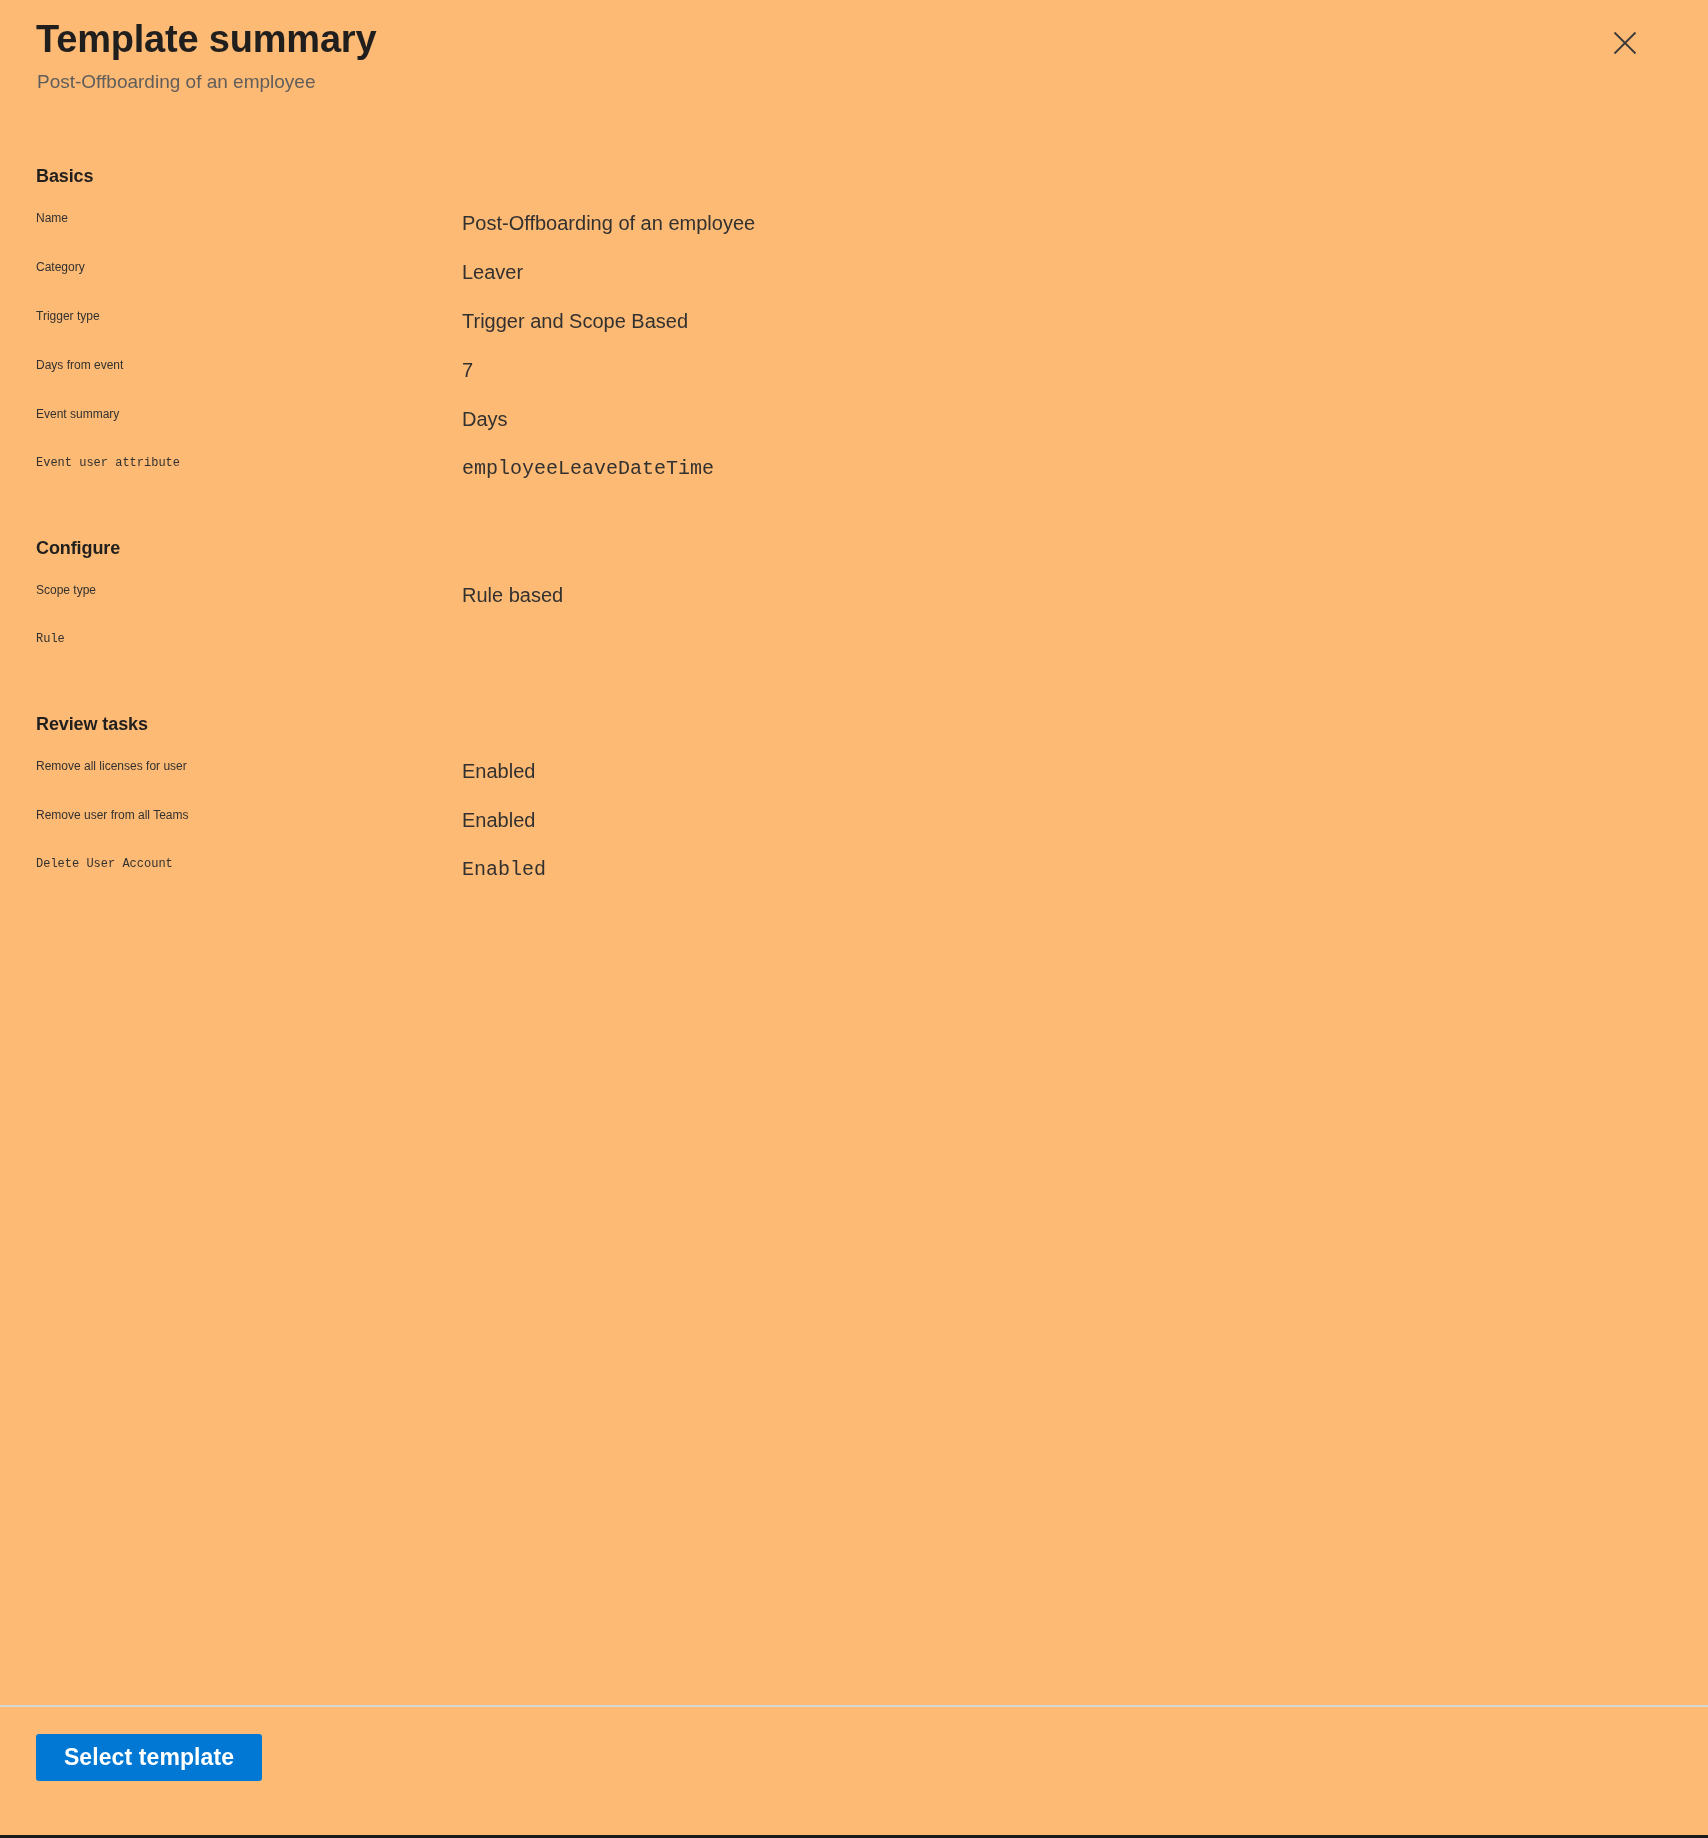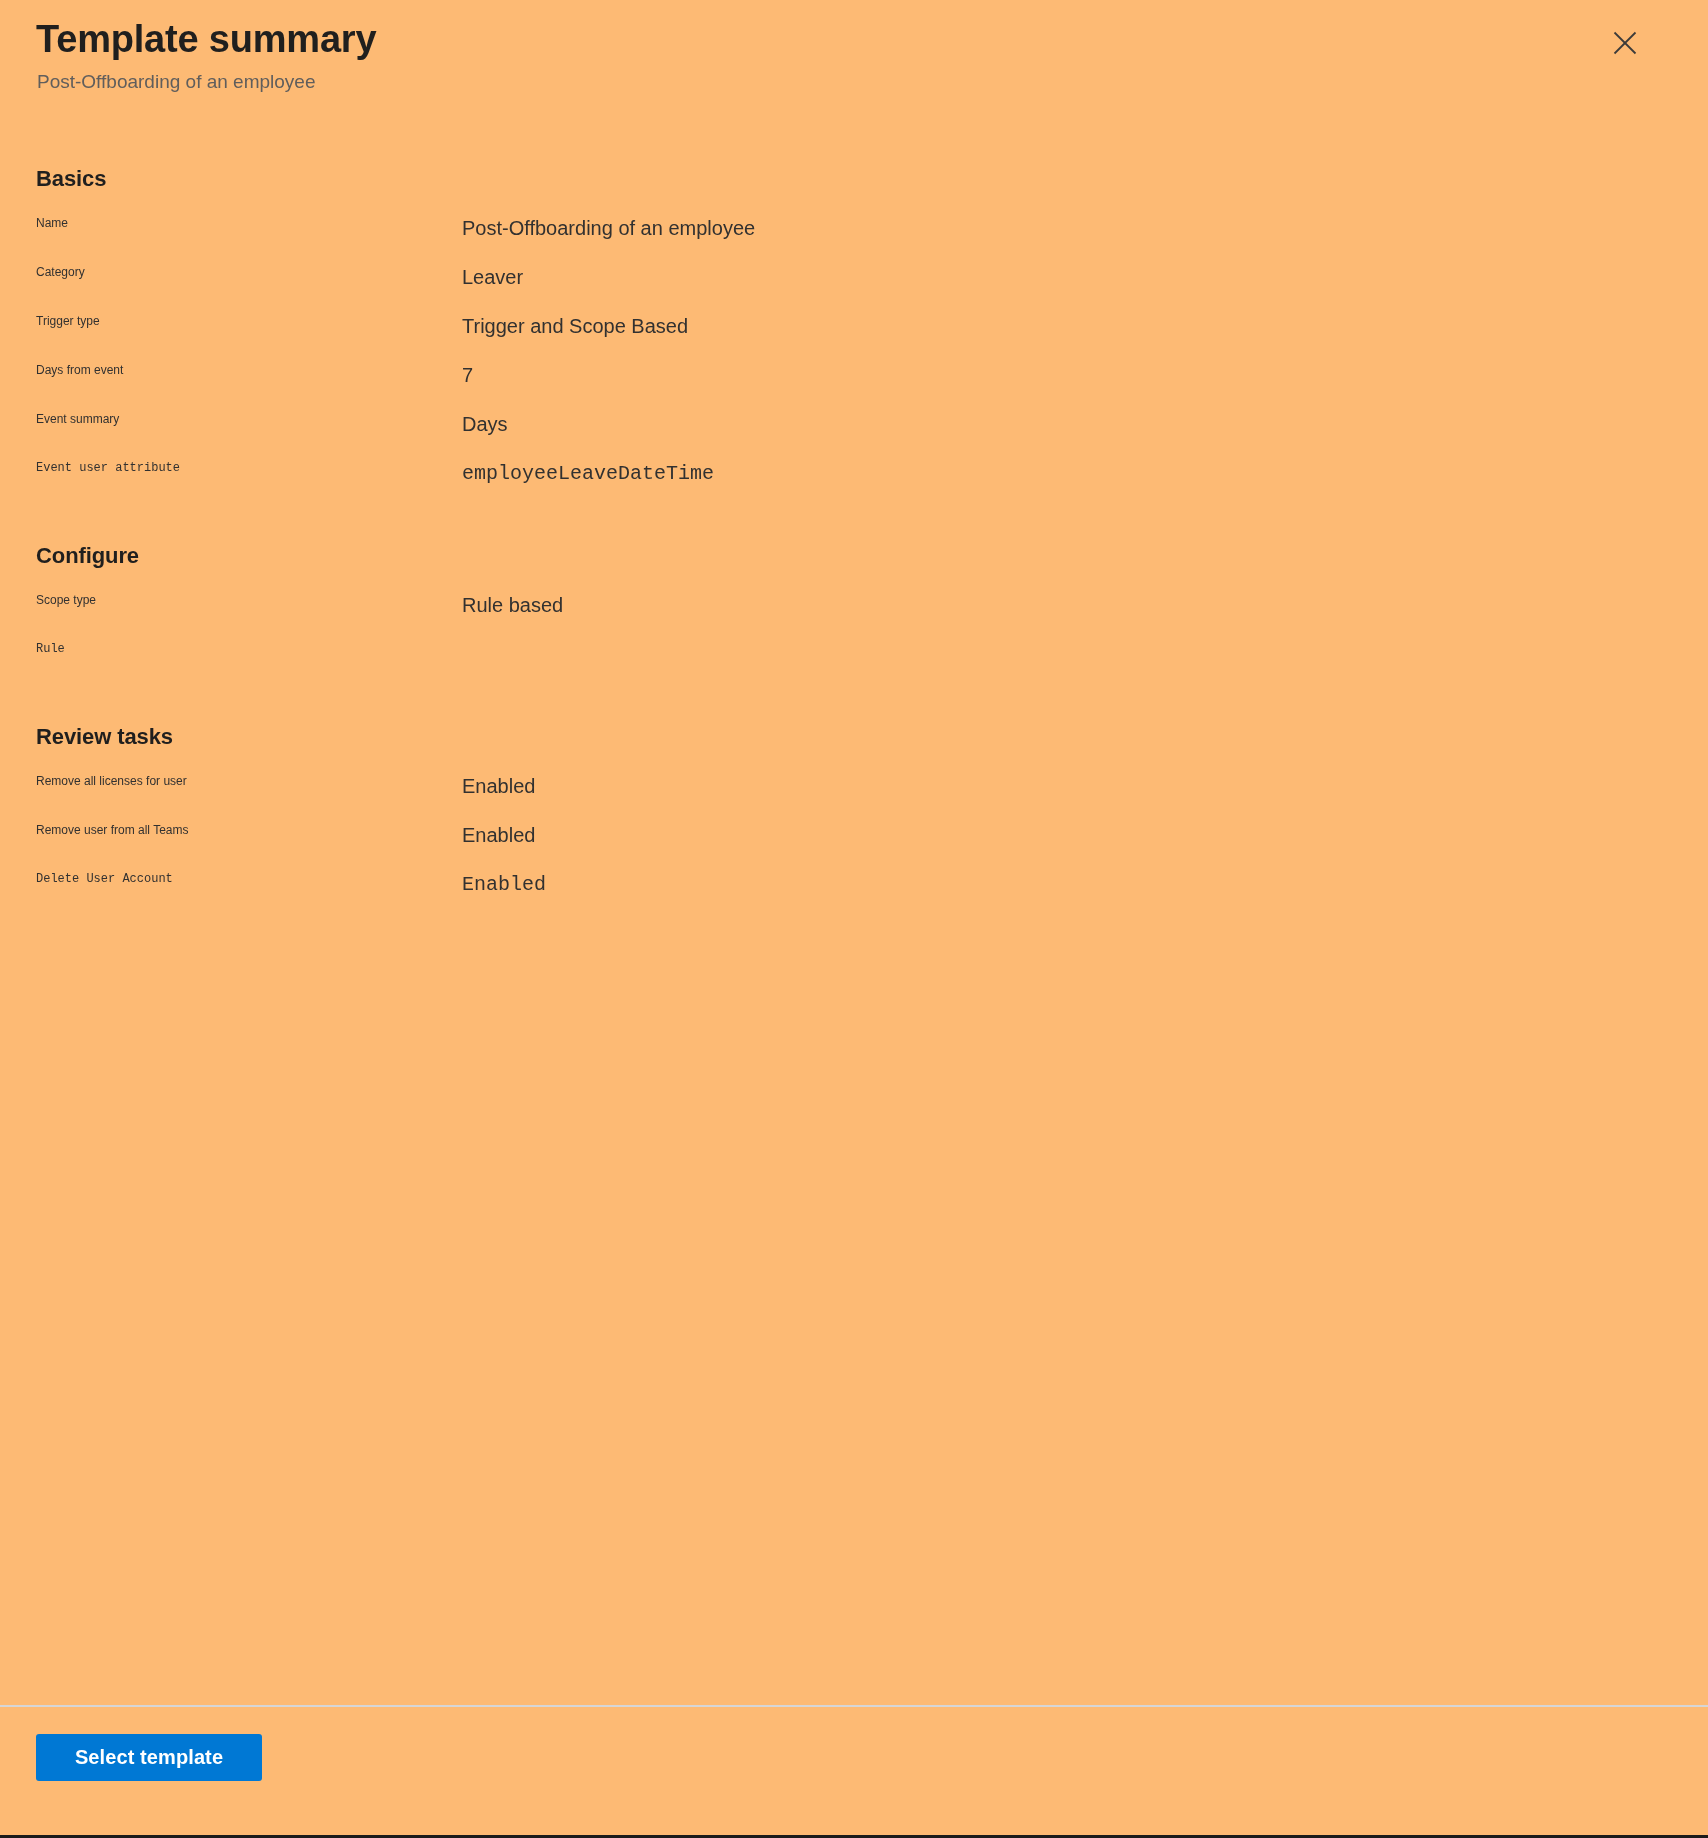--- a/index.html
+++ b/index.html
@@ -66,21 +66,21 @@
   .close-button svg { display: block; }
 
   
   .panel-body {
     flex: 1 1 auto;
     padding: 72px 36px 24px 36px;
     overflow: hidden;
   }
 
   .section-heading {
-    font-size: 22px;
+    font-size: 18px;
     font-weight: 700;
     color: #201f1e;
     margin: 0 0 23px 0;
     letter-spacing: -0.1px;
   }
   .section + .section { margin-top: 56px; }
   .section.review-section { margin-top: 58px; }
 
   .kv-row {
     display: flex;
@@ -122,21 +122,21 @@
   }
   .primary-button {
     display: inline-flex;
     align-items: center;
     justify-content: center;
     min-width: 226px;
     height: 47px;
     padding: 0 22px;
     background: #0078d4;
     color: #ffffff;
-    font-size: 20px;
+    font-size: 23px;
     font-weight: 700;
     font-family: "Liberation Sans", sans-serif;
     border: none;
     border-radius: 3px;
     cursor: pointer;
     letter-spacing: 0.1px;
   }
 </style>
 </head>
 <body>

